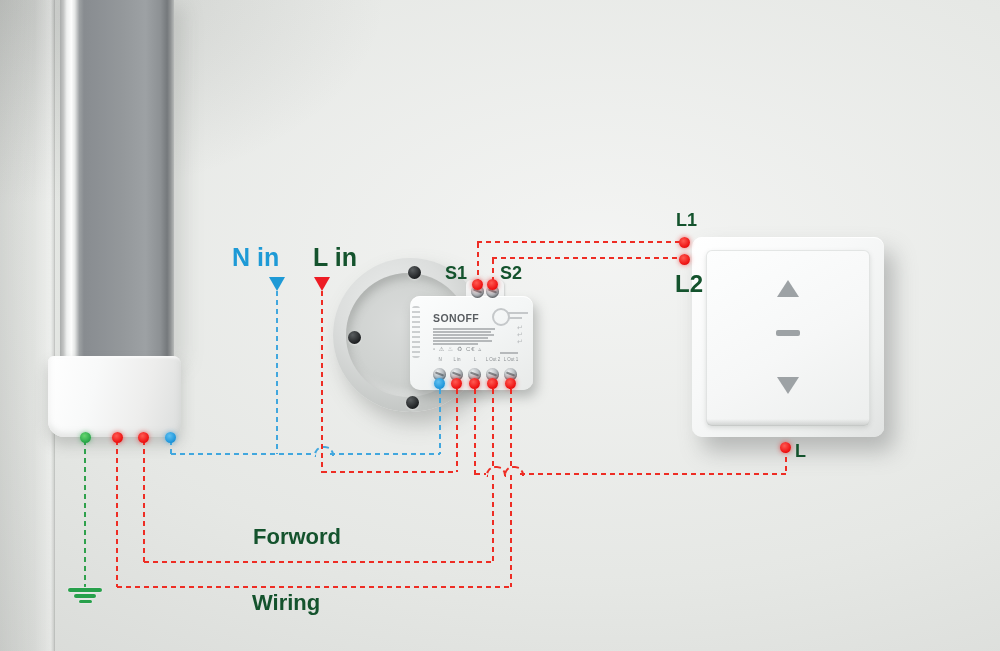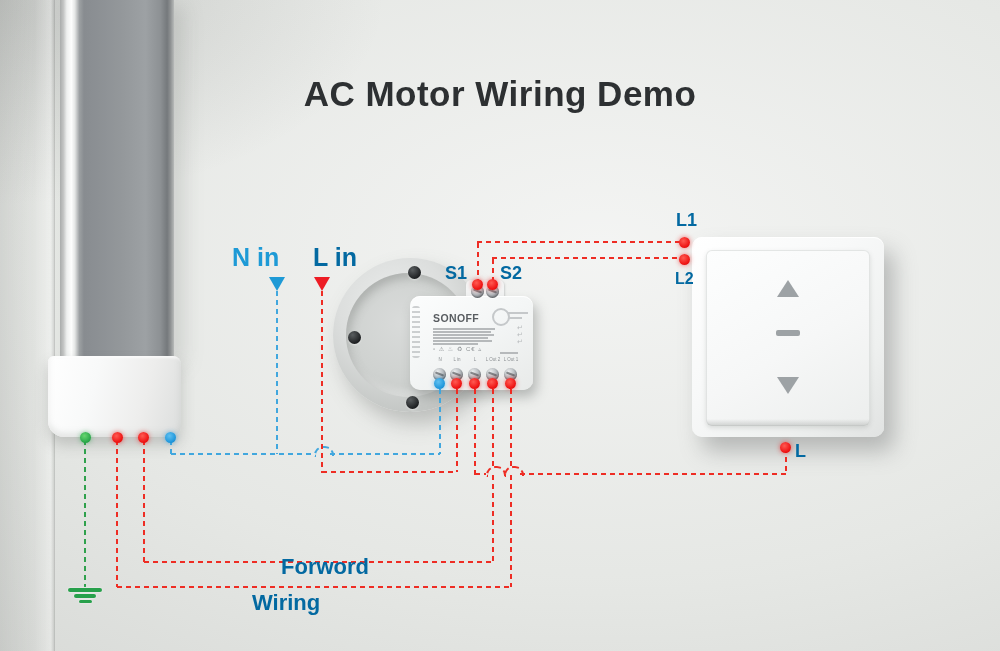--- a/index.html
+++ b/index.html
@@ -80,21 +80,21 @@
   .dot{position:absolute;width:11px;height:11px;border-radius:50%;}
   .dot.r{background:radial-gradient(circle at 40% 35%,#ff5a52,#ee1313 65%,#c90d0d);box-shadow:0 0 5px rgba(240,30,30,.65);}
   .dot.b{background:radial-gradient(circle at 40% 35%,#5fc0f0,#1f97dc 65%,#0f7ab8);box-shadow:0 0 5px rgba(40,150,220,.6);}
   .dot.g{background:radial-gradient(circle at 40% 35%,#66d66f,#2aa84a 65%,#1d8a3a);box-shadow:0 0 5px rgba(50,170,80,.6);}
   .gbar{position:absolute;height:4px;border-radius:2px;background:#27a04b;box-shadow:0 0 2px rgba(255,255,255,.8);}
   .arr-down{position:absolute;width:0;height:0;border-left:8px solid transparent;border-right:8px solid transparent;border-top:14px solid;}
   
   .ttl{position:absolute;left:0;right:0;top:74px;text-align:center;
     font-size:35px;font-weight:bold;color:#2d3032;letter-spacing:.5px;}
   .lbl{position:absolute;font-weight:bold;}
-  .lbl.red{color:#0369a1;}
+  .lbl.red{color:#14532d;}
   .lbl.blue{color:#1e9ad6;}
 </style>
 </head>
 <body>
 
 <div class="stage">
 
   <div class="wall"></div>
   <div class="wall-shade"></div>
   <div class="wall-left"></div>
@@ -194,25 +194,24 @@
   <div class="dot r" style="left:487px;top:279px;"></div>
   <div class="dot b" style="left:434px;top:378px;"></div>
   <div class="dot r" style="left:451px;top:378px;"></div>
   <div class="dot r" style="left:469px;top:378px;"></div>
   <div class="dot r" style="left:487px;top:378px;"></div>
   <div class="dot r" style="left:505px;top:378px;"></div>
   <div class="dot r" style="left:679px;top:237px;"></div>
   <div class="dot r" style="left:679px;top:254px;"></div>
   <div class="dot r" style="left:780px;top:442px;"></div>
 
-  <h1 class="ttl" style="margin:0;">AC Motor Wiring Demo</h1>
   <div class="lbl blue" style="left:232px;top:243px;font-size:25px;">N in</div>
   <div class="lbl red" style="left:313px;top:243px;font-size:25px;">L in</div>
   <div class="arr-down blue" style="left:269px;top:277px;border-top-color:#1e9ad6;"></div>
   <div class="arr-down red" style="left:314px;top:277px;border-top-color:#ed1c24;"></div>
   <div class="lbl red" style="left:445px;top:263px;font-size:18px;">S1</div>
   <div class="lbl red" style="left:500px;top:263px;font-size:18px;">S2</div>
   <div class="lbl red" style="left:676px;top:210px;font-size:18px;">L1</div>
-  <div class="lbl red" style="left:675px;top:270px;font-size:16px;">L2</div>
+  <div class="lbl red" style="left:675px;top:270px;font-size:24px;">L2</div>
   <div class="lbl red" style="left:795px;top:441px;font-size:18px;">L</div>
-  <div class="lbl red" style="left:253px;top:554px;font-size:22px;margin-left:28px;">Forword</div>
+  <div class="lbl red" style="left:253px;top:524px;font-size:22px;">Forword</div>
   <div class="lbl red" style="left:252px;top:590px;font-size:22px;">Wiring</div>
 </div>
 
 </body></html>

